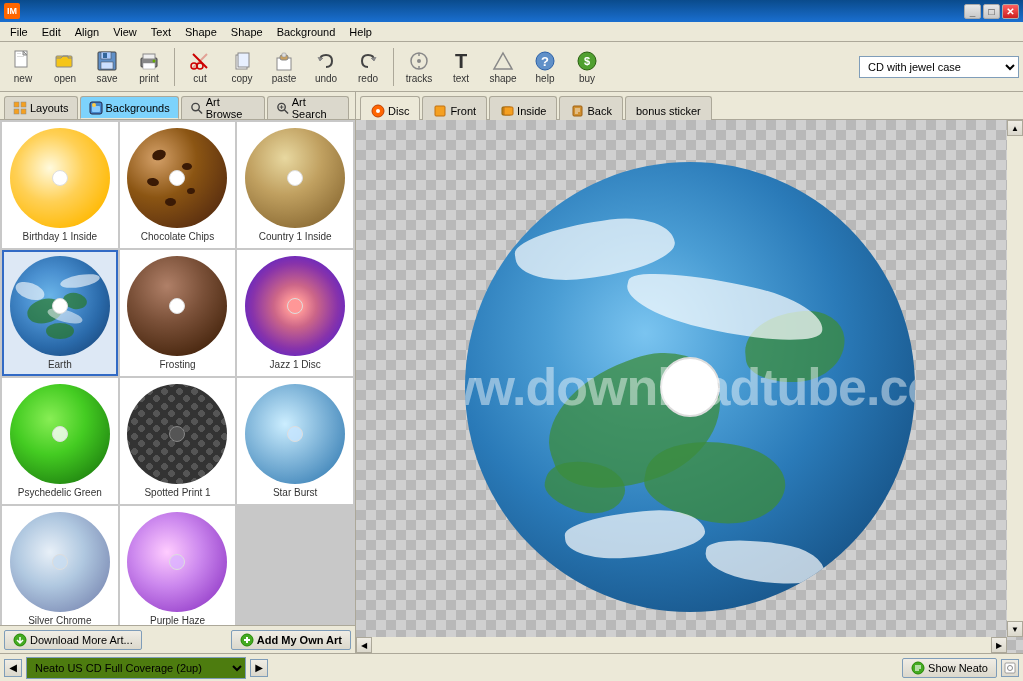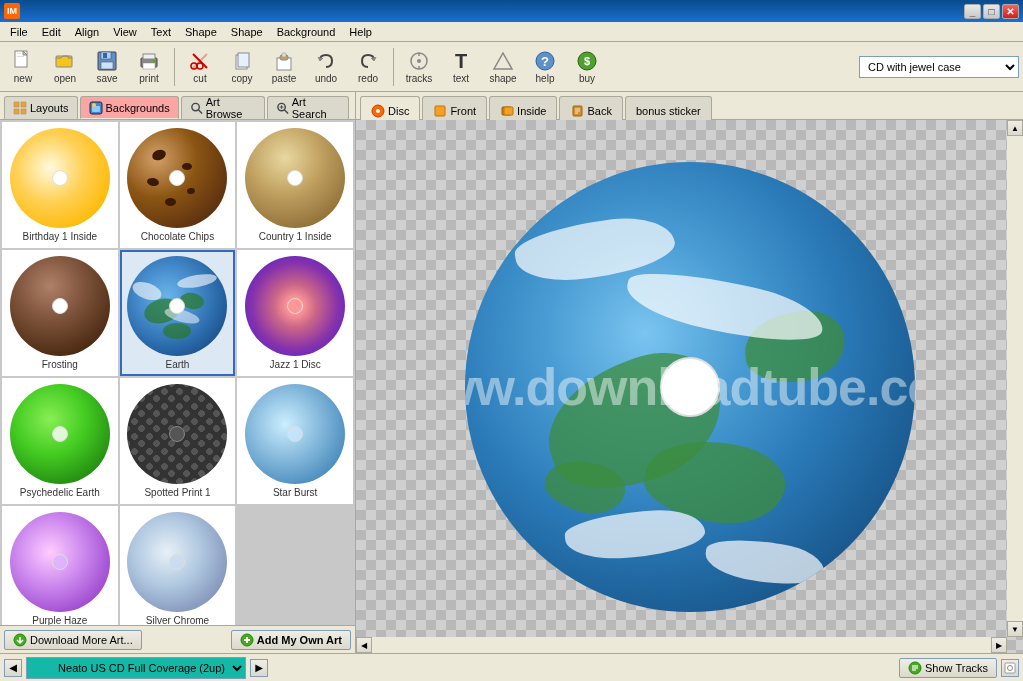--- a/index.html
+++ b/index.html
@@ -97,21 +97,21 @@
       gap: 3px;
       padding: 2px 8px;
       border: 1px solid #aca899;
       border-bottom: none;
       border-radius: 3px 3px 0 0;
       background: #dbd8cc;
       cursor: pointer;
       font-size: 11px;
       margin-right: 2px;
     }
-    .panel-tab.active { background: #fca5a5; border-bottom: 1px solid #ece9d8; z-index: 1; }
+    .panel-tab.active { background: #7dd3fc; border-bottom: 1px solid #ece9d8; z-index: 1; }
 
     
     #thumbnail-grid {
       flex: 1;
       overflow-y: auto;
       overflow-x: hidden;
       background: #c8c8c8;
       padding: 2px;
       display: grid;
       grid-template-columns: repeat(3, 1fr);
@@ -274,25 +274,24 @@
       display: flex;
       align-items: center;
       justify-content: center;
       cursor: pointer;
       font-size: 10px;
     }
     #layout-select {
       height: 22px;
       font-size: 11px;
       border: 1px solid #7f9db9;
-      background: #14b8a6;
+      background: #4d7c0f;
       padding: 0 4px;
       flex: 1;
       max-width: 220px;
-      text-align: right;
     }
     .status-right { margin-left: auto; display: flex; align-items: center; gap: 4px; }
     #show-tracks-btn {
       display: flex;
       align-items: center;
       gap: 3px;
       padding: 2px 8px;
       border: 1px solid #7f9db9;
       border-radius: 2px;
       background: linear-gradient(to bottom, #f0ede5, #dbd8cc);
@@ -627,82 +626,82 @@
         </div>
 
 
         <div class="thumb-item">
           <div class="thumb-circle country-inside-disc">
             <div class="thumb-hole"></div>
           </div>
           <span class="thumb-label">Country 1 Inside</span>
         </div>
 
-        <div class="thumb-item">
-          <div class="thumb-circle frosting-disc">
-            <div class="thumb-hole" style="background:#fff;"></div>
-          </div>
-          <span class="thumb-label">Frosting</span>
-        </div>
-
         <div class="thumb-item selected">
           <div class="thumb-circle earth-bg" style="position:relative;overflow:hidden;">
             <div class="thumb-hole" style="background:#fff;"></div>
             <svg width="100" height="100" style="position:absolute;top:0;left:0;">
               <ellipse cx="35" cy="55" rx="18" ry="12" fill="rgba(40,120,40,0.7)" transform="rotate(-15,35,55)"></ellipse>
               <ellipse cx="65" cy="45" rx="12" ry="8" fill="rgba(40,120,40,0.7)" transform="rotate(10,65,45)"></ellipse>
               <ellipse cx="50" cy="75" rx="14" ry="8" fill="rgba(40,120,40,0.7)"></ellipse>
               <ellipse cx="20" cy="35" rx="15" ry="8" fill="rgba(255,255,255,0.6)" transform="rotate(20,20,35)"></ellipse>
               <ellipse cx="70" cy="25" rx="20" ry="6" fill="rgba(255,255,255,0.6)" transform="rotate(-10,70,25)"></ellipse>
               <ellipse cx="55" cy="60" rx="18" ry="6" fill="rgba(255,255,255,0.5)" transform="rotate(15,55,60)"></ellipse>
             </svg>
           </div>
           <span class="thumb-label">Earth</span>
         </div>
 
         <div class="thumb-item">
+          <div class="thumb-circle frosting-disc">
+            <div class="thumb-hole" style="background:#fff;"></div>
+          </div>
+          <span class="thumb-label">Frosting</span>
+        </div>
+
+        <div class="thumb-item">
           <div class="thumb-circle jazz-disc">
             <div class="thumb-hole" style="background:rgba(255,150,150,0.5);"></div>
           </div>
           <span class="thumb-label">Jazz 1 Disc</span>
         </div>
 
         <div class="thumb-item">
           <div class="thumb-circle green-disc">
             <div class="thumb-hole" style="background:rgba(255,255,255,0.8);"></div>
           </div>
-          <span class="thumb-label">Psychedelic Earth</span>
+          <span class="thumb-label">Psychedelic Green</span>
         </div>
 
         <div class="thumb-item">
           <div class="thumb-circle spotted-pattern">
             <div class="thumb-hole" style="background:#555;border-color:#888;"></div>
           </div>
           <span class="thumb-label">Spotted Print 1</span>
         </div>
 
         <div class="thumb-item">
           <div class="thumb-circle extra1-disc">
             <div class="thumb-hole" style="background:rgba(200,230,255,0.8);"></div>
           </div>
           <span class="thumb-label">Star Burst</span>
         </div>
 
         <div class="thumb-item">
+          <div class="thumb-circle extra3-disc">
+            <div class="thumb-hole" style="background:rgba(200,220,240,0.8);"></div>
+          </div>
+          <span class="thumb-label">Silver Chrome</span>
+        </div>
+
+        <div class="thumb-item">
           <div class="thumb-circle extra2-disc">
             <div class="thumb-hole" style="background:rgba(220,180,255,0.8);"></div>
           </div>
           <span class="thumb-label">Purple Haze</span>
-        </div>
-
-        <div class="thumb-item">
-          <div class="thumb-circle extra3-disc">
-            <div class="thumb-hole" style="background:rgba(200,220,240,0.8);"></div>
-          </div>
-          <span class="thumb-label">Silver Chrome</span>
         </div>
 
       </div>
     </div>
 
     <div id="panel-bottom">
       <button class="bottom-btn">
         <svg width="14" height="14" viewBox="0 0 14 14">
             <circle cx="7" cy="7" r="6" fill="#44aa22" stroke="#228800" stroke-width="1"></circle>
             <path d="M4 7 L7 10 L10 7 M7 4 L7 10" fill="none" stroke="white" stroke-width="1.5"></path>
@@ -801,21 +800,21 @@
   </select>
   <div class="nav-arrow">▶</div>
   <div class="status-right">
     <button id="show-tracks-btn">
       <svg width="14" height="14" viewBox="0 0 14 14">
           <circle cx="7" cy="7" r="6" fill="#44aa22" stroke="#228800" stroke-width="1"></circle>
           <line x1="4" y1="5" x2="10" y2="5" stroke="white" stroke-width="1.2"></line>
           <line x1="4" y1="7" x2="10" y2="7" stroke="white" stroke-width="1.2"></line>
           <line x1="4" y1="9" x2="8" y2="9" stroke="white" stroke-width="1.2"></line>
         </svg>
-      <span>Show Tracks</span>
+      <span>Show Neato</span>
     </button>
     <div style="width:18px;height:18px;border:1px solid #7f9db9;background:linear-gradient(to bottom,#f0ede5,#dbd8cc);display:flex;align-items:center;justify-content:center;cursor:pointer;">
       <svg width="12" height="12" viewBox="0 0 12 12">
           <rect x="1" y="1" width="10" height="10" rx="1" fill="white" stroke="#888" stroke-width="0.8"></rect>
           <circle cx="6" cy="6" r="2.5" fill="none" stroke="#888" stroke-width="1"></circle>
         </svg>
     </div>
   </div>
 </div>
 

